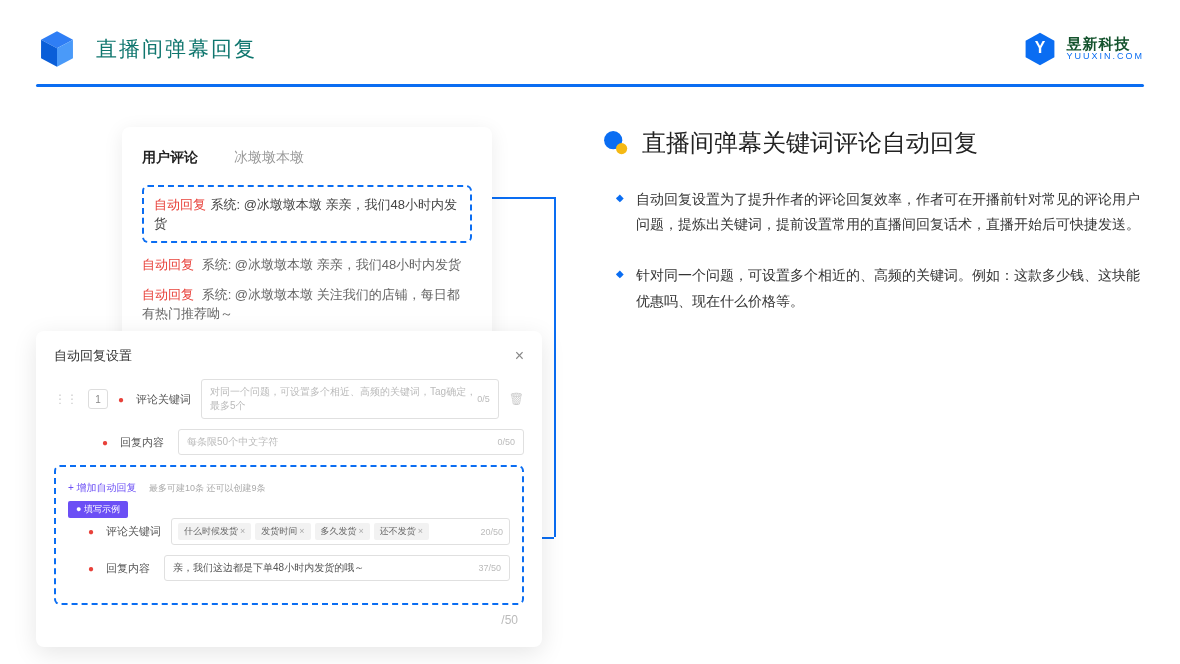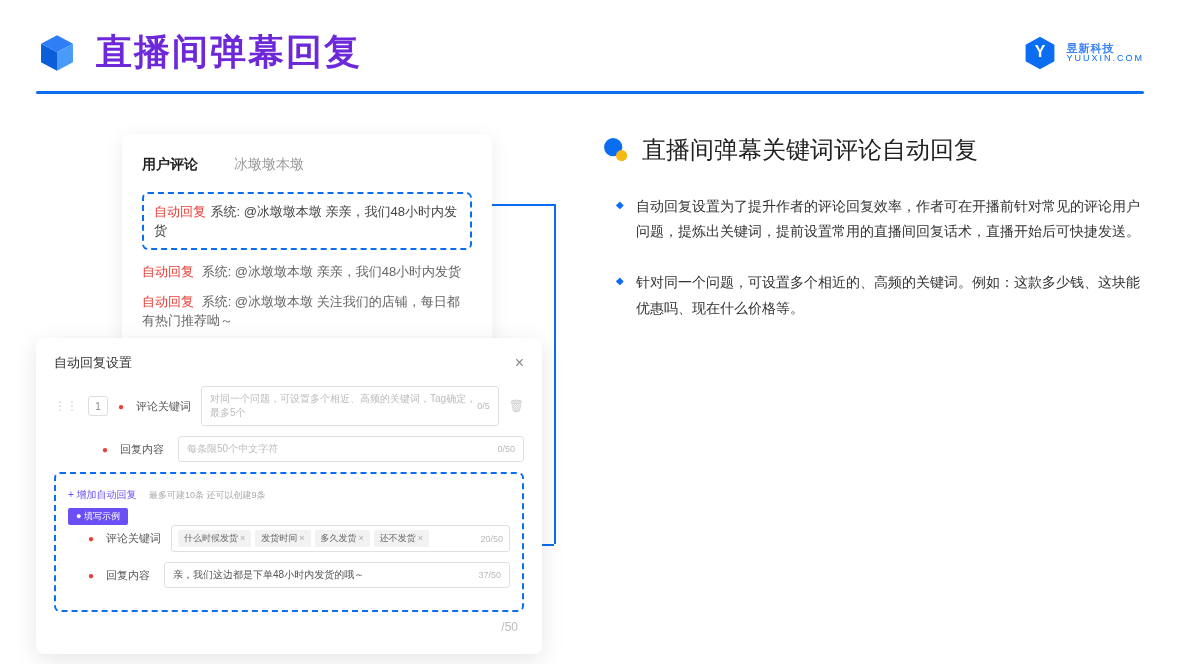--- a/index.html
+++ b/index.html
@@ -2,25 +2,25 @@
 <html><head>
 <meta charset="utf-8">
 <style>
 * { margin: 0; padding: 0; box-sizing: border-box; }
 body { font-family: "Microsoft YaHei", Arial, sans-serif; background: #fff; width: 1180px; height: 664px; position: relative; }
 
 
 .header { display: flex; align-items: center; justify-content: space-between; padding: 28px 36px 0 36px; }
 .header-left { display: flex; align-items: center; gap: 18px; }
 .cube-icon { width: 42px; height: 42px; }
-.page-title { font-size: 36px; font-weight: 700; color: #6d28d9; letter-spacing: 2px; }
+.page-title { font-size: 21px; font-weight: 400; color: #0f766e; letter-spacing: 2px; }
 .logo-right { display: flex; align-items: center; gap: 8px; }
 .logo-hex { width: 36px; height: 36px; }
 .logo-text { display: flex; flex-direction: column; line-height: 1.1; }
-.logo-cn { font-size: 11px; font-weight: 700; color: #3b82f6; letter-spacing: 1px; }
+.logo-cn { font-size: 15px; font-weight: 700; color: #14532d; letter-spacing: 1px; }
 .logo-en { font-size: 9px; color: #0a6df2; letter-spacing: 2px; }
 .divider { height: 3px; background: #0a6df2; margin: 14px 36px 0 36px; border-radius: 2px; }
 
 
 .main { display: flex; padding: 40px 36px 0 36px; gap: 60px; }
 .left-col { position: relative; width: 506px; }
 .right-col { flex: 1; }
 
 
 .comment-card { position: absolute; top: 0; left: 86px; width: 370px; background: #fff; box-shadow: 0 4px 20px rgba(0,0,0,.08); border-radius: 8px; padding: 22px 20px 40px 20px; z-index: 1; }

